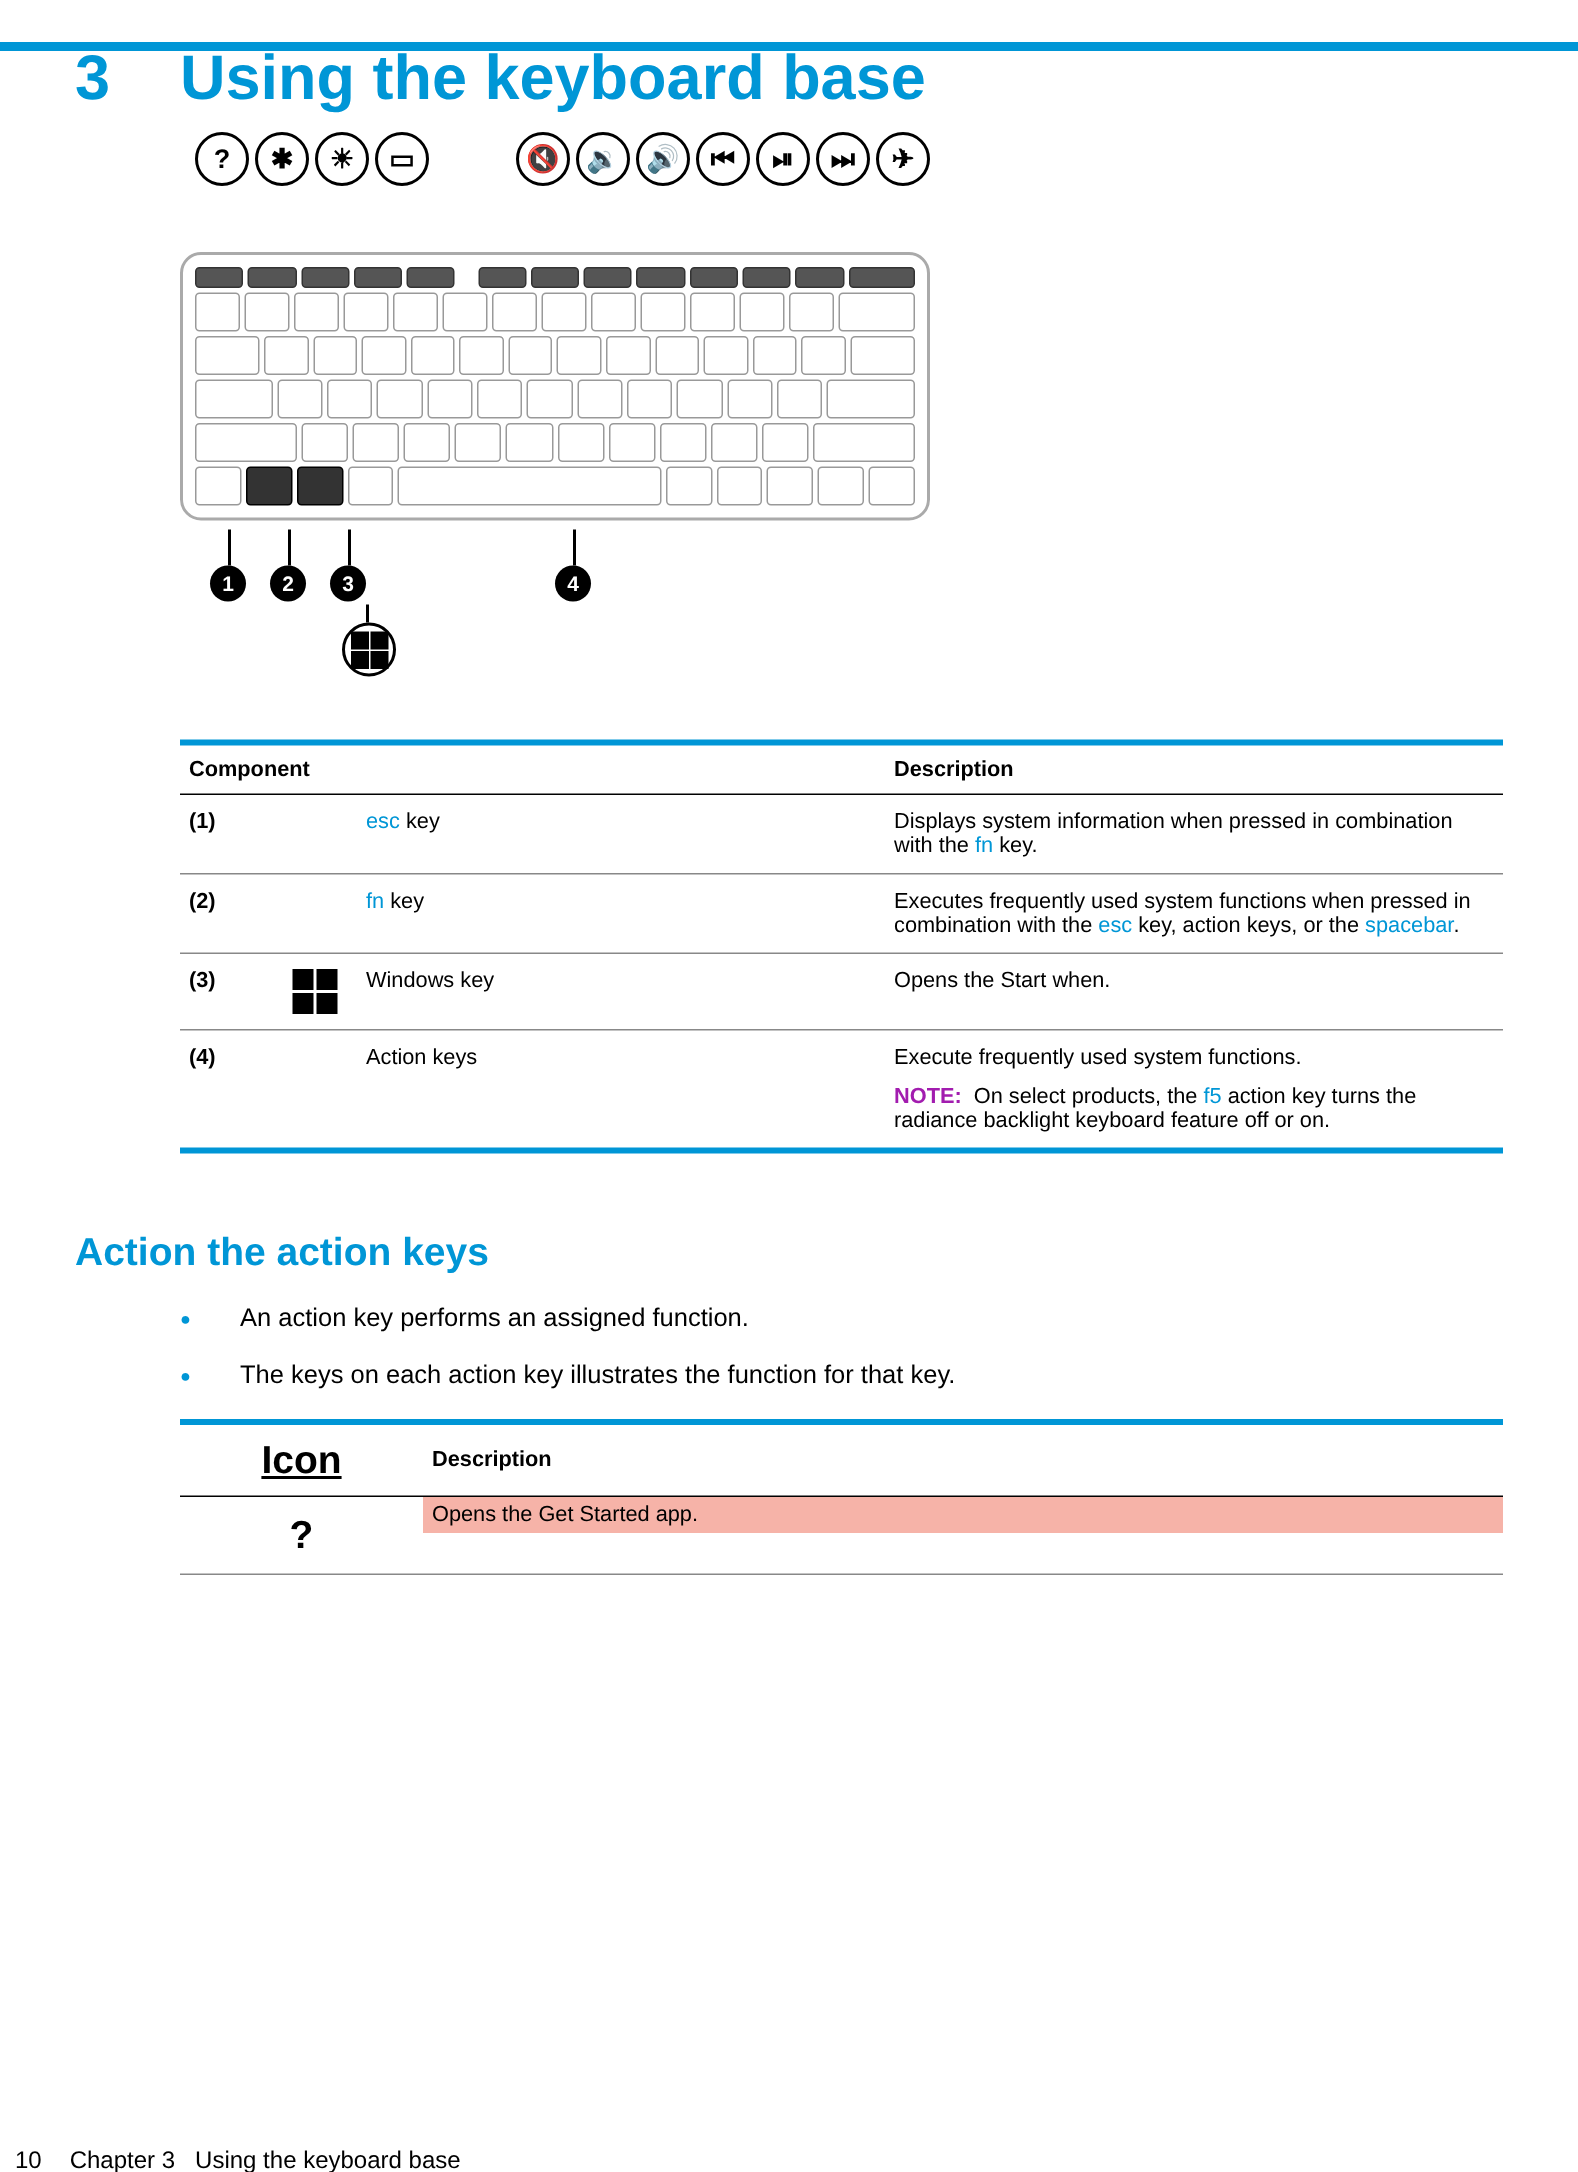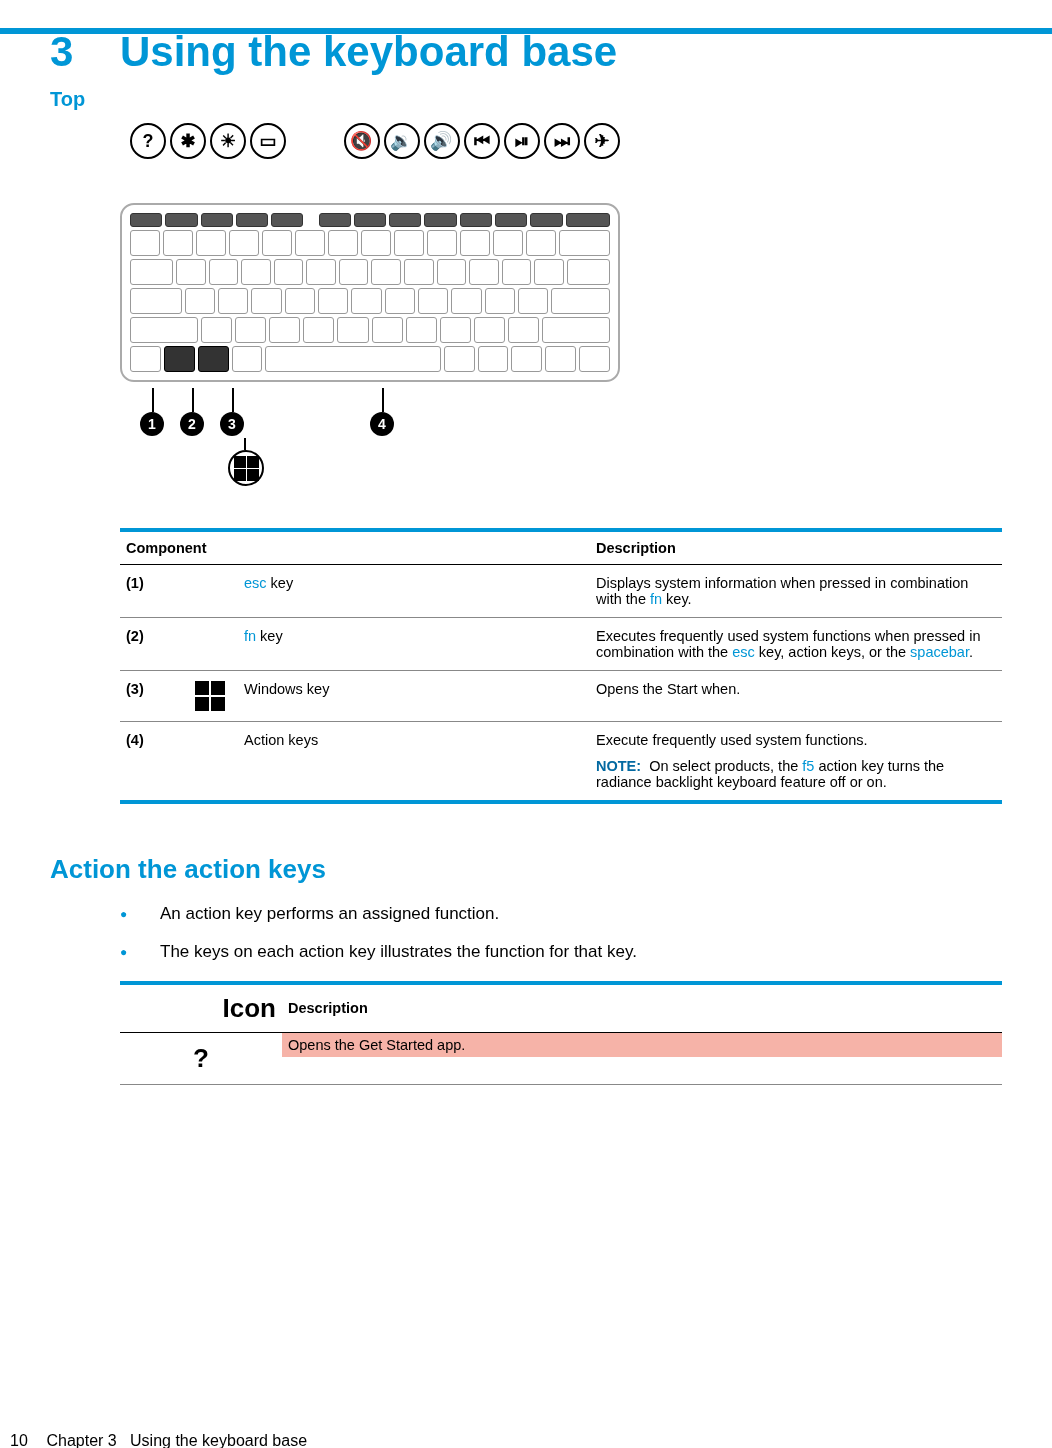--- a/index.html
+++ b/index.html
@@ -203,21 +203,21 @@
   .comp-table td {
     vertical-align: top;
     padding: 10px 6px;
     border-bottom: 1px solid #888;
   }
   .comp-table tr:last-child td { border-bottom: none; }
   .num-col { width: 50px; font-weight: bold; }
   .icon-col { width: 44px; text-align:center; }
   .name-col { width: 340px; }
   .link { color: #0096d6; }
-  .note-label { color: #0369a1; font-weight: bold; }
+  .note-label { color: #a21caf; font-weight: bold; }
 
   .win-logo-sm {
     display: inline-grid;
     grid-template-columns: 14px 14px;
     grid-template-rows: 14px 14px;
     gap: 2px;
     vertical-align: middle;
   }
   .win-logo-sm div { background: #000; }
 
@@ -286,21 +286,20 @@
 
 <div class="page">
   <div class="top-bar"></div>
 
   <div class="chapter-header">
     <span class="chapter-number">3</span>
     <span class="chapter-title">Using the keyboard base</span>
   </div>
 
   <div class="content">
-    <h3 class="subsection">Top</h3>
 
     <div class="indented keyboard-figure">
 
       <div class="kb-wrap">
 
         <div class="fk-icons">
           <div class="fk-icon-group">
             <div class="fk-icon">?</div>
             <div class="fk-icon">✱</div>
             <div class="fk-icon">☀</div>
@@ -490,21 +489,21 @@
 
     <ul class="bullets">
       <li>An action key performs an assigned function.</li>
       <li>The keys on each action key illustrates the function for that key.</li>
     </ul>
 
     <div class="indented">
       <table class="icon-table">
         <thead>
           <tr>
-            <th class="icon-cell" style="text-align:right;">Icon</th>
+            <th class="icon-cell" style="text-align:center;text-decoration:underline;">Icon</th>
             <th>Description</th>
           </tr>
         </thead>
         <tbody>
           <tr>
             <td class="icon-cell">?</td>
             <td style="padding:0;">
               <div class="highlight-row" style="padding:4px 6px;">Opens the Get Started app.</div>
               <div style="height:26px;"></div>
             </td>

